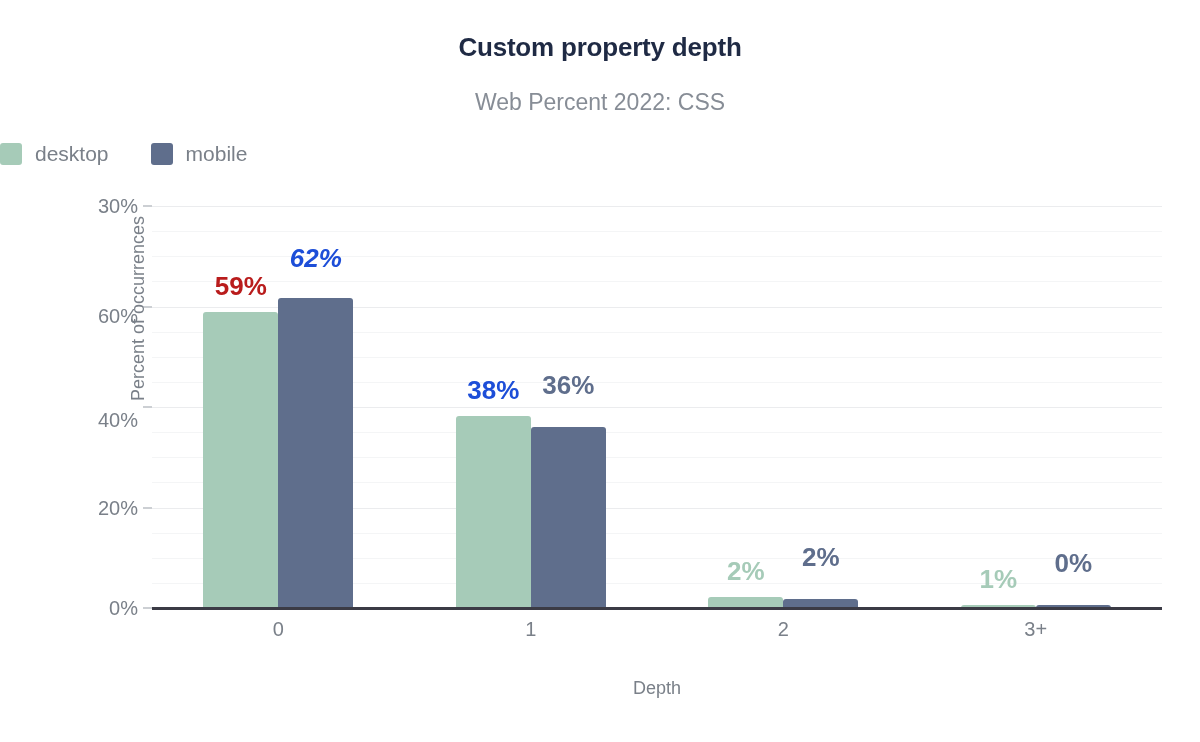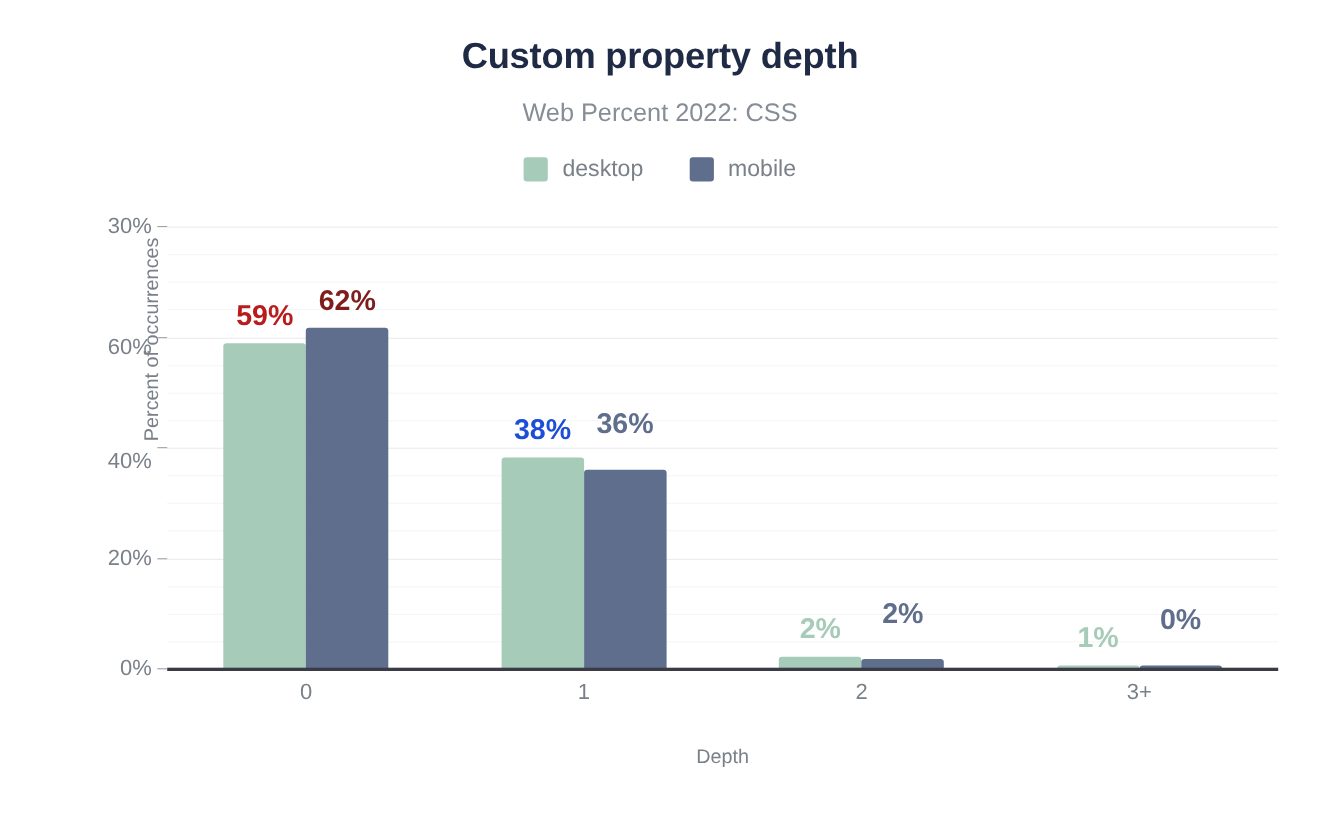--- a/index.html
+++ b/index.html
@@ -21,21 +21,21 @@
     background: #ffffff;
   }
 
   
   .chart-title {
     position: absolute;
     top: 32px;
     left: 0;
     width: 1200px;
     text-align: center;
-    font-size: 33px;
+    font-size: 26px;
     font-weight: bold;
     color: #1f2a44;
     letter-spacing: -0.2px;
   }
   .chart-subtitle {
     position: absolute;
     top: 89px;
     left: 0;
     width: 1200px;
     text-align: center;
@@ -44,21 +44,21 @@
     color: #878d96;
   }
 
   
   .legend {
     position: absolute;
     top: 142px;
     left: 0;
     width: 1200px;
     display: flex;
-    justify-content: center;
+    justify-content: flex-start;
     align-items: center;
     gap: 42px;
   }
   .legend-item {
     display: flex;
     align-items: center;
     gap: 13px;
   }
   .legend-swatch {
     width: 22px;
@@ -232,21 +232,21 @@
     </div>
 
   <div class="bar-groups" id="bar-groups">
       <div class="bar-group">
         <div class="bar-wrap">
           <div class="bar" style="height: 295.972px; background: rgb(166, 203, 184);"></div>
           <div class="bar-value" style="color: #b91c1c; bottom: 305.972px;">59%</div>
         </div>
         <div class="bar-wrap">
           <div class="bar" style="height: 309.54px; background: rgb(95, 110, 140);"></div>
-          <div class="bar-value" style="color: #7f1d1d; bottom: 319px;">62%</div>
+          <div class="bar-value" style="color: #1d4ed8; bottom: 334px; font-style: italic;">62%</div>
         </div>
       </div>
       <div class="bar-group">
         <div class="bar-wrap">
           <div class="bar" style="height: 191.955px; background: rgb(166, 203, 184);"></div>
           <div class="bar-value" style="color: #1d4ed8; bottom: 201.955px;">38%</div>
         </div>
         <div class="bar-wrap">
           <div class="bar" style="height: 180.9px; background: rgb(95, 110, 140);"></div>
           <div class="bar-value" style="color: rgb(95, 110, 140); bottom: 206.9px;">36%</div>

